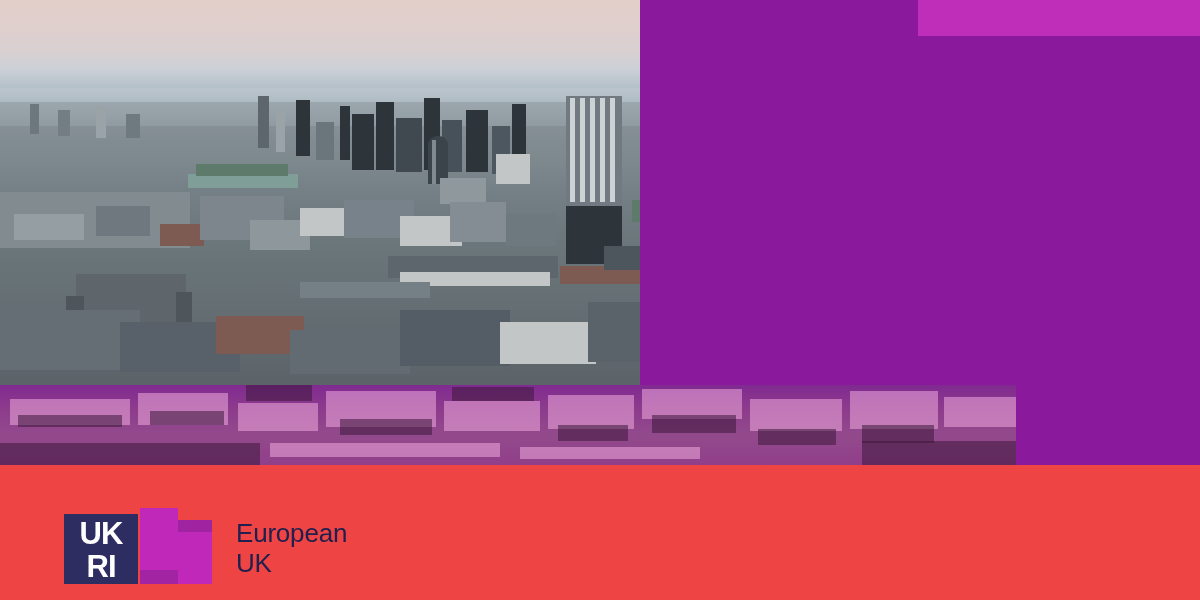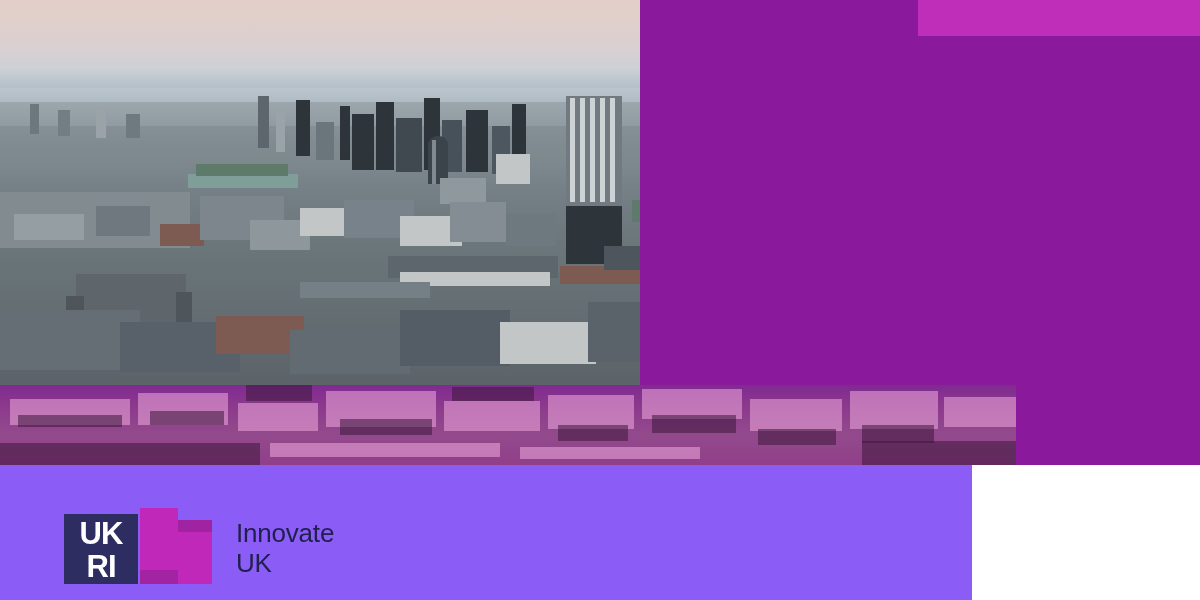--- a/index.html
+++ b/index.html
@@ -151,24 +151,23 @@
     font-weight: bold;
     letter-spacing: -0.3px;
     white-space: pre-line;
   }
 
   
   .footer {
     position: absolute;
     left: 0;
     top: 465px;
-    width: 956px;
+    width: 1200px;
     height: 135px;
-    background: #8b5cf6;
-    padding-left: 16px;
+    background: #ef4444;
   }
 
   .logo-lockup {
     position: absolute;
     left: 64px;
     top: 43px;
     display: flex;
     align-items: flex-start;
   }
 
@@ -373,18 +372,18 @@
         <div class="ukri-letters">
           <span>UK</span>
           <span>RI</span>
         </div>
         <div class="mag-a"></div>
         <div class="mag-b"></div>
         <div class="mag-shade-top"></div>
         <div class="mag-shade-bot"></div>
       </div>
 
-      <div class="innovate-text">Innovate
+      <div class="innovate-text">European
 UK</div>
     </div>
   </div>
 
 </div>
 
 </body></html>

